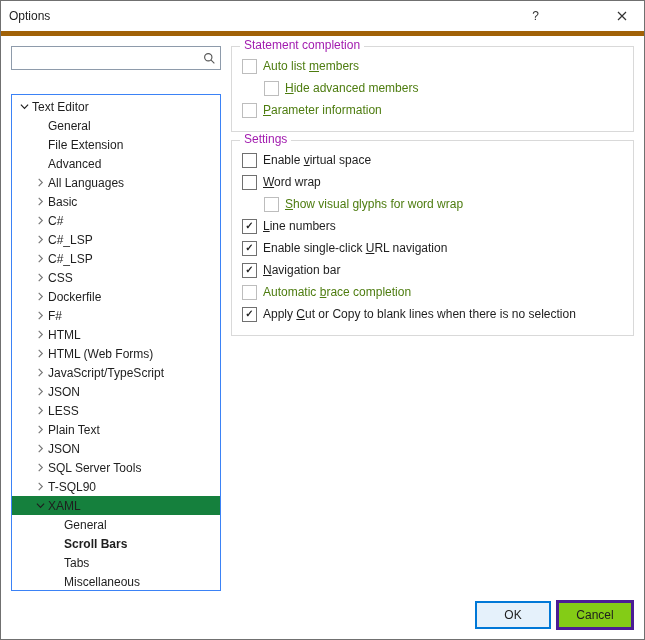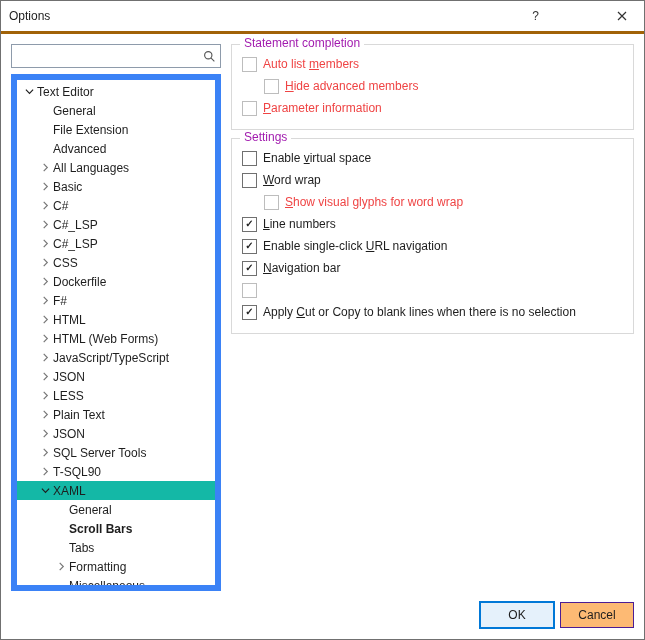--- a/index.html
+++ b/index.html
@@ -17,21 +17,21 @@
     box-sizing: border-box;
     display: flex;
     flex-direction: column;
     background: #fff;
   }
   .titlebar {
     height: 30px;
     display: flex;
     align-items: center;
     padding-left: 8px;
-    border-bottom: 3px solid #a16207;
+    border-bottom: 5px solid #a16207;
     gap: 41px;
   }
   .titlebar .title { flex: 1; }
   .tb-btn {
     width: 45px;
     height: 30px;
     display: flex;
     align-items: center;
     justify-content: center;
     color: #333;
@@ -59,39 +59,39 @@
   .search-wrap input {
     border: 0;
     outline: none;
     flex: 1;
     font-size: 12px;
     height: 18px;
     background: transparent;
   }
   .tree-box {
     flex: 1;
-    border: 6px solid #3b82f6;
-    margin-top: 6px;
+    border: 1px solid #3b82f6;
+    margin-top: 24px;
     overflow: hidden;
     display: flex;
   }
   .tree {
     flex: 1;
     overflow-y: auto;
     padding: 2px 0;
   }
   .tree-row {
     display: flex;
     align-items: center;
     height: 19px;
     white-space: nowrap;
     padding-right: 4px;
   }
   .tree-row.selected {
-    background: #14b8a6;
+    background: #15803d;
   }
   .arrow {
     width: 12px;
     height: 12px;
     margin-right: 2px;
     display: inline-flex;
     align-items: center;
     justify-content: center;
     color: #555;
   }
@@ -135,36 +135,36 @@
   }
   .cb.disabled {
     border-color: #bdbdbd;
   }
   .cb.checked::before {
     content: "✓";
     color: #1e1e1e;
     font-weight: bold;
     font-size: 10px;
   }
-  .lbl.disabled { color: #ef4444; }
+  .lbl.disabled { color: #4d7c0f; }
   .lbl u { text-decoration: underline; }
   .indent1 { padding-left: 22px; }
   .footer {
     height: 48px;
     display: flex;
     align-items: center;
     justify-content: flex-end;
     padding: 0 10px;
     gap: 6px;
   }
   .btn {
     min-width: 72px;
     height: 24px;
-    border: 1px solid #4c1d95;
-    background: #fdba74;
+    border: 3px solid #4c1d95;
+    background: #84cc16;
     display: flex;
     align-items: center;
     justify-content: center;
   }
   .btn.primary {
     border: 1px solid #0078d7;
     outline: 1px solid #0078d7;
     background: #e5f1fb;
   }
   
@@ -370,28 +370,20 @@
             </div>
             <div class="tree-row" style="padding-left: 38px; font-weight: bold;">
               <span class="arrow"></span>
               <span>Scroll Bars</span>
             </div>
             <div class="tree-row" style="padding-left: 38px;">
               <span class="arrow"></span>
               <span>Tabs</span>
             </div>
             <div class="tree-row" style="padding-left: 38px;">
-              <span class="arrow">
-                <svg width="9" height="9" viewBox="0 0 10 10">
-                  <path d="M3 1 L7 5 L3 9" fill="none" stroke="#777" stroke-width="1.3"></path>
-                </svg>
-              </span>
-              <span>Formatting</span>
-            </div>
-            <div class="tree-row" style="padding-left: 38px;">
               <span class="arrow"></span>
               <span>Miscellaneous</span>
             </div>
             <div class="tree-row" style="padding-left: 22px;"></div>
           </div>
       </div>
     </div>
 
     <div class="right">
 
@@ -435,20 +427,21 @@
             <div class="cb-row">
               <span class="cb checked"></span>
               <span class="lbl">Enable single-click <u>U</u>RL navigation</span>
             </div>
             <div class="cb-row">
               <span class="cb checked"></span>
               <span class="lbl"><u>N</u>avigation bar</span>
             </div>
             <div class="cb-row">
               <span class="cb disabled"></span>
+              <span class="lbl disabled">Automatic <u>b</u>race completion</span>
             </div>
             <div class="cb-row">
               <span class="cb checked"></span>
               <span class="lbl">Apply <u>C</u>ut or Copy to blank lines when there is no selection</span>
             </div>
           </div>
       </div>
 
     </div>
 

